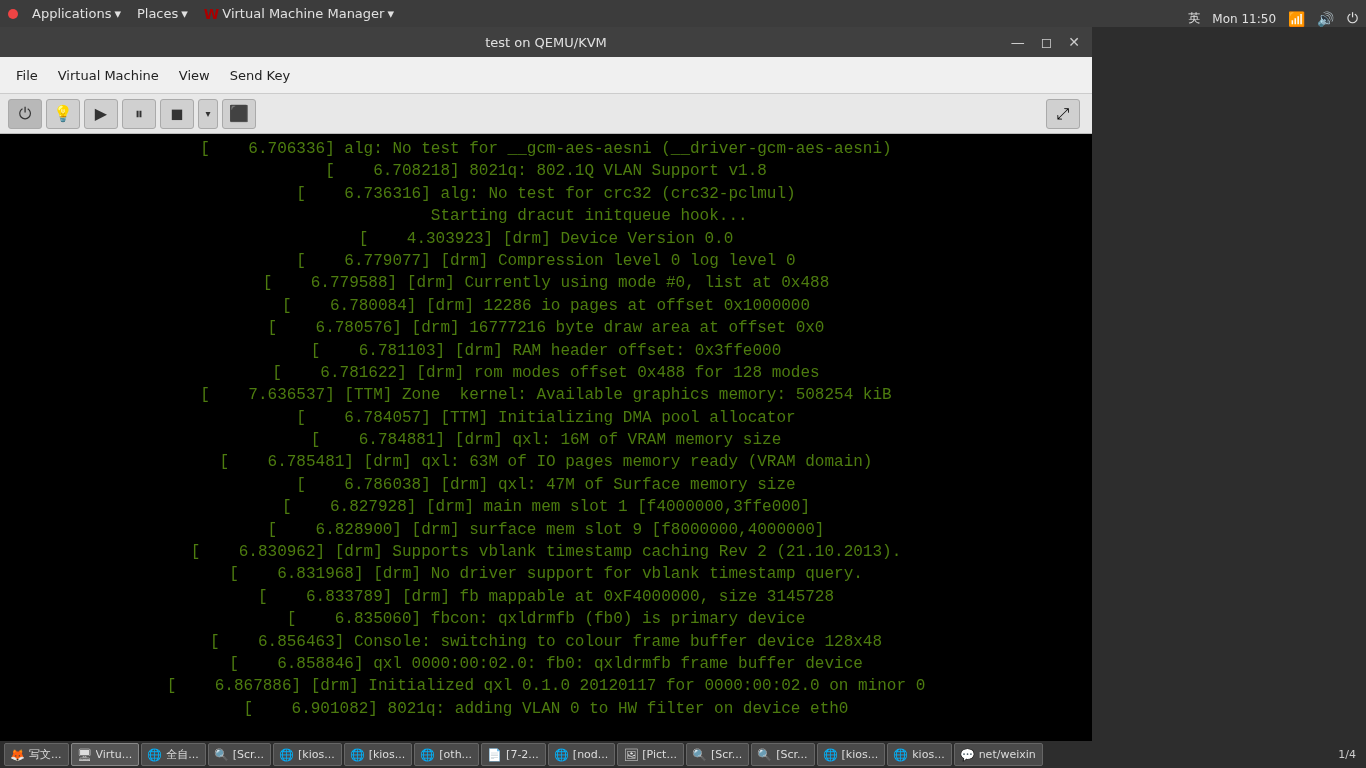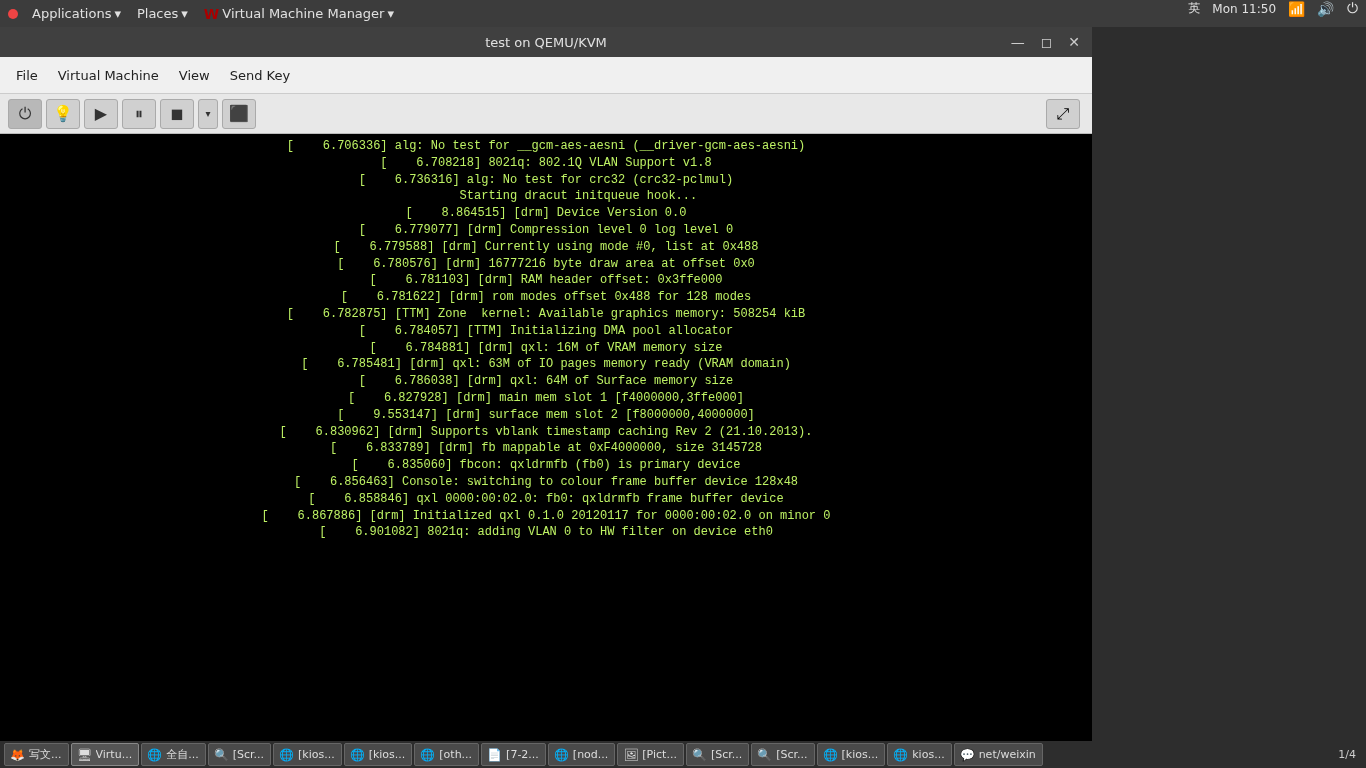--- a/index.html
+++ b/index.html
@@ -11,21 +11,21 @@
       overflow: hidden;
       position: relative;
     }
 
     
     .system-bar {
       width: 100%;
       height: 27px;
       background: #3c3c3c;
       display: flex;
-      align-items: flex-start;
+      align-items: flex-end;
       padding: 0 8px;
       color: #e0e0e0;
       font-size: 13px;
       position: relative;
       z-index: 100;
     }
     .system-bar-left {
       display: flex;
       align-items: center;
       gap: 4px;
@@ -156,23 +156,23 @@
       cursor: pointer;
       margin-left: auto;
       margin-right: 4px;
       font-size: 16px;
     }
 
     
     .terminal {
       flex: 1;
       background: #000;
-      color: #bef264;
+      color: #4d7c0f;
       font-family: 'Courier New', 'DejaVu Sans Mono', monospace;
-      font-size: 12px;
+      font-size: 16px;
       padding: 4px 20px;
       overflow: hidden;
       line-height: 1.4;
     }
     .terminal-line {
       white-space: pre;
       display: block;
     }
 
     
@@ -306,34 +306,36 @@
       <span>⤢</span>
     </div>
   </div>
 
   <div class="terminal" id="terminal">
   <span class="terminal-line">[    6.706336] alg: No test for __gcm-aes-aesni (__driver-gcm-aes-aesni)</span>
       <span class="terminal-line">[    6.708218] 8021q: 802.1Q VLAN Support v1.8</span>
       <span class="terminal-line">[    6.736316] alg: No test for crc32 (crc32-pclmul)</span>
       <span class="terminal-line"></span>
       <span class="terminal-line">         Starting dracut initqueue hook...</span>
-      <span class="terminal-line">[    8.864515] [drm] Device Version 0.0</span>
+      <span class="terminal-line">[    4.303923] [drm] Device Version 0.0</span>
       <span class="terminal-line">[    6.779077] [drm] Compression level 0 log level 0</span>
       <span class="terminal-line">[    6.779588] [drm] Currently using mode #0, list at 0x488</span>
+      <span class="terminal-line">[    6.780084] [drm] 12286 io pages at offset 0x1000000</span>
       <span class="terminal-line">[    6.780576] [drm] 16777216 byte draw area at offset 0x0</span>
       <span class="terminal-line">[    6.781103] [drm] RAM header offset: 0x3ffe000</span>
       <span class="terminal-line">[    6.781622] [drm] rom modes offset 0x488 for 128 modes</span>
-      <span class="terminal-line">[    6.782875] [TTM] Zone  kernel: Available graphics memory: 508254 kiB</span>
+      <span class="terminal-line">[    7.636537] [TTM] Zone  kernel: Available graphics memory: 508254 kiB</span>
       <span class="terminal-line">[    6.784057] [TTM] Initializing DMA pool allocator</span>
       <span class="terminal-line">[    6.784881] [drm] qxl: 16M of VRAM memory size</span>
       <span class="terminal-line">[    6.785481] [drm] qxl: 63M of IO pages memory ready (VRAM domain)</span>
-      <span class="terminal-line">[    6.786038] [drm] qxl: 64M of Surface memory size</span>
+      <span class="terminal-line">[    6.786038] [drm] qxl: 47M of Surface memory size</span>
       <span class="terminal-line">[    6.827928] [drm] main mem slot 1 [f4000000,3ffe000]</span>
-      <span class="terminal-line">[    9.553147] [drm] surface mem slot 2 [f8000000,4000000]</span>
+      <span class="terminal-line">[    6.828900] [drm] surface mem slot 9 [f8000000,4000000]</span>
       <span class="terminal-line">[    6.830962] [drm] Supports vblank timestamp caching Rev 2 (21.10.2013).</span>
+      <span class="terminal-line">[    6.831968] [drm] No driver support for vblank timestamp query.</span>
       <span class="terminal-line">[    6.833789] [drm] fb mappable at 0xF4000000, size 3145728</span>
       <span class="terminal-line">[    6.835060] fbcon: qxldrmfb (fb0) is primary device</span>
       <span class="terminal-line">[    6.856463] Console: switching to colour frame buffer device 128x48</span>
       <span class="terminal-line">[    6.858846] qxl 0000:00:02.0: fb0: qxldrmfb frame buffer device</span>
       <span class="terminal-line">[    6.867886] [drm] Initialized qxl 0.1.0 20120117 for 0000:00:02.0 on minor 0</span>
       <span class="terminal-line">[    6.901082] 8021q: adding VLAN 0 to HW filter on device eth0</span>
     </div>
 </div>
 
 <div class="taskbar" id="taskbar">

